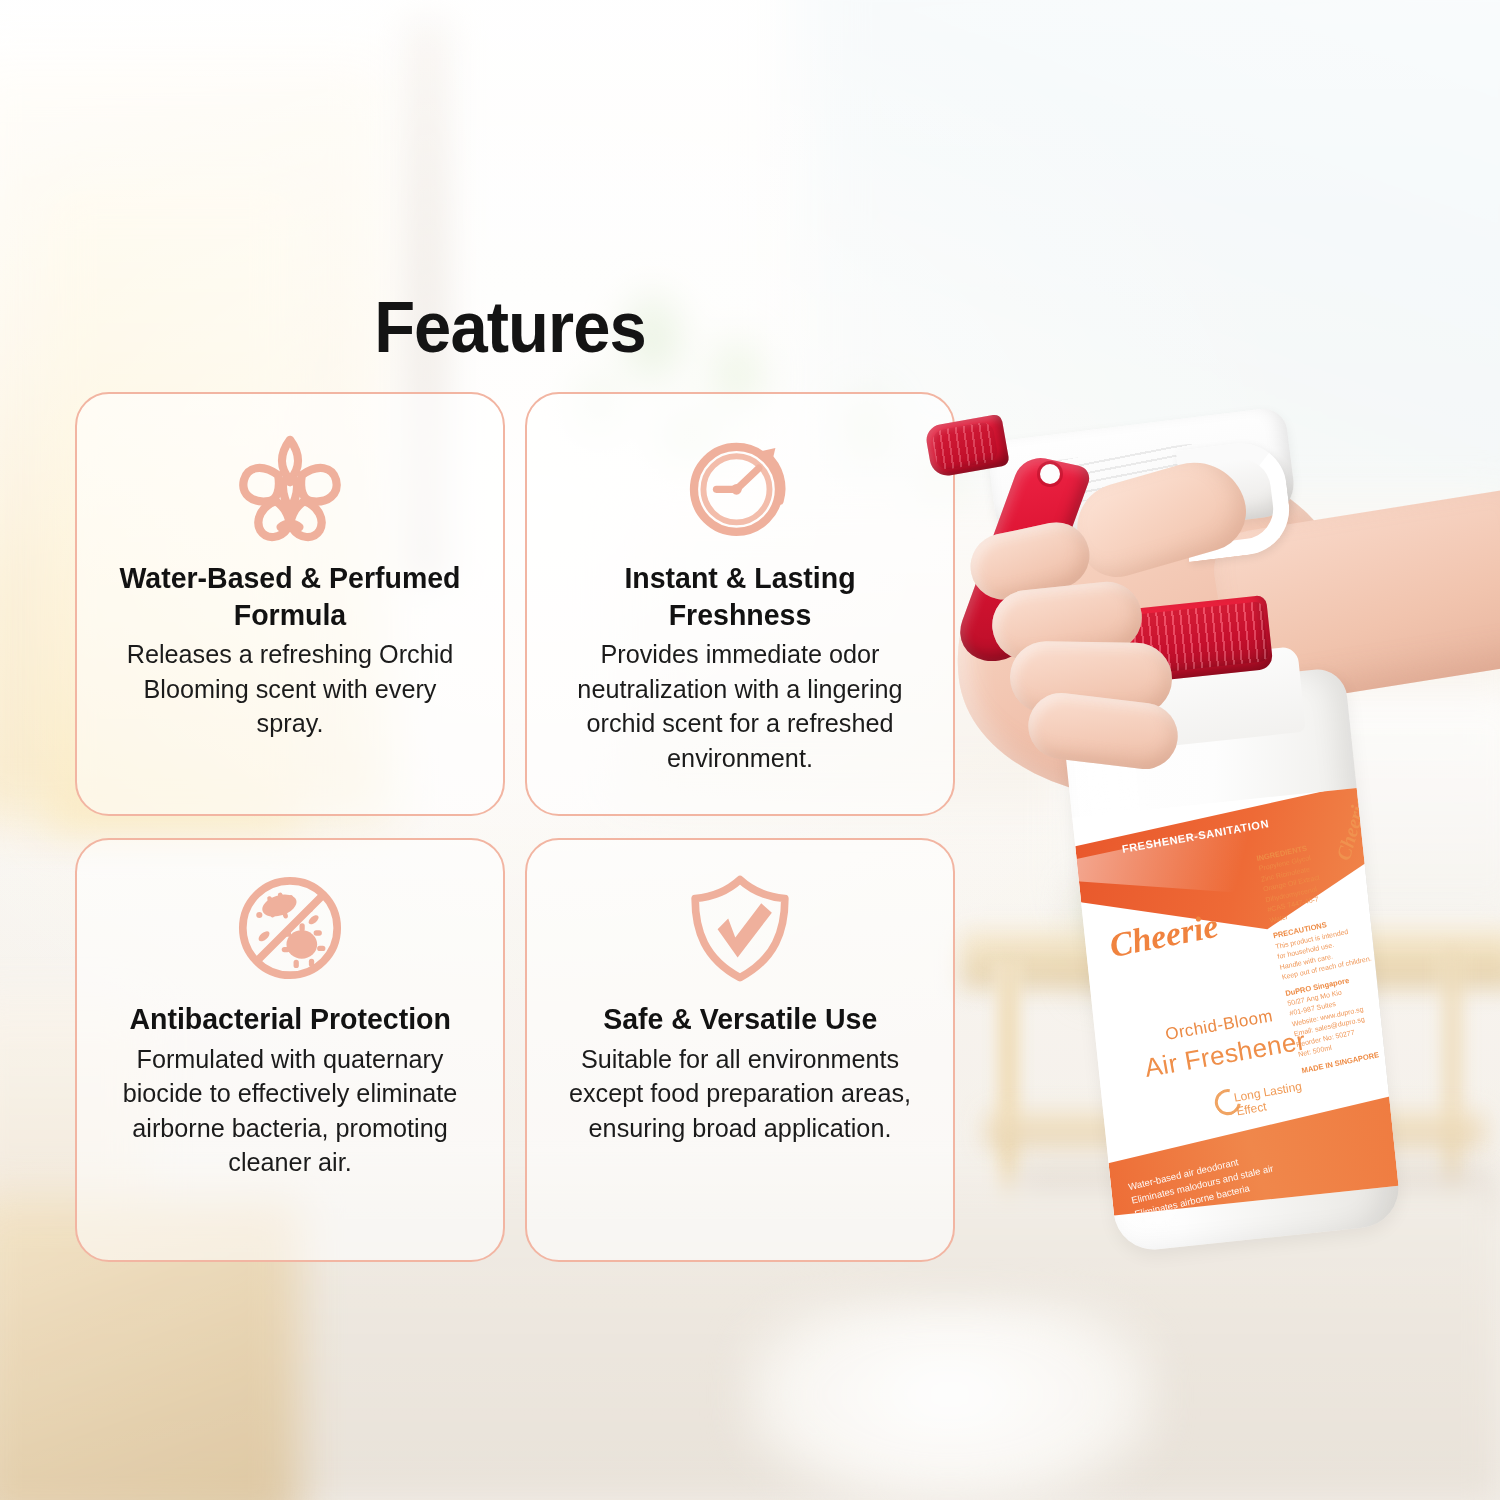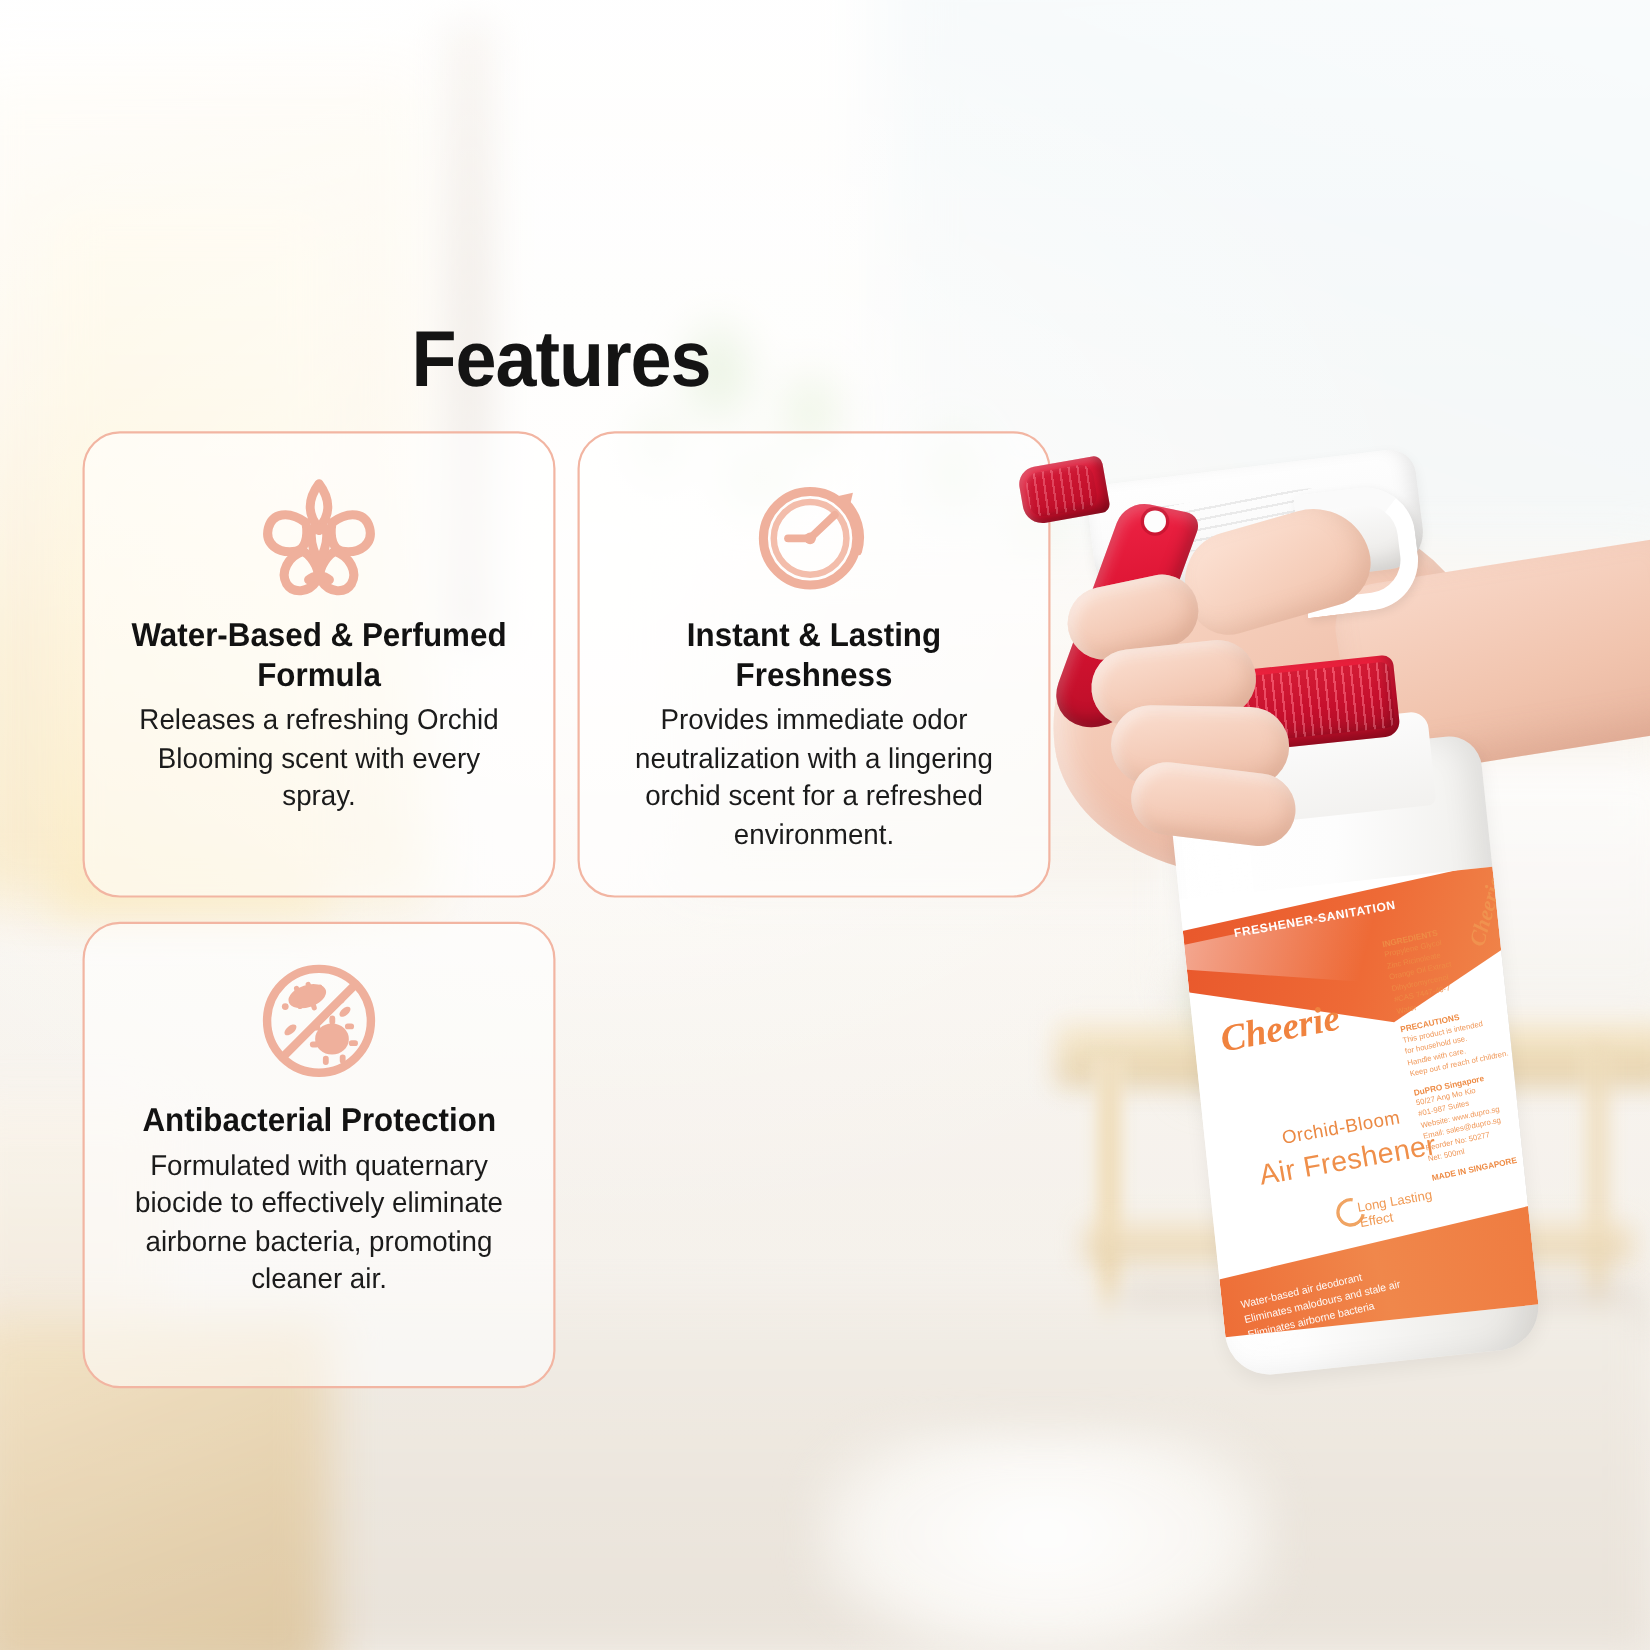--- a/index.html
+++ b/index.html
@@ -510,20 +510,30 @@
           <g class="ico-fill">
             <ellipse cx="28" cy="57" rx="5.5" ry="3" transform="rotate(-40 28 57)"></ellipse>
             <ellipse cx="70" cy="43" rx="5" ry="2.8" transform="rotate(-40 70 43)"></ellipse>
           </g>
         </svg>
       </div>
       <div class="card-title">Antibacterial Protection</div>
       <div class="card-body">Formulated with quaternary biocide to effectively eliminate airborne bacteria, promoting cleaner air.</div>
     </div>
 
+    <div class="card card-r2">
+      <div class="card-icon">
+        <svg viewBox="0 0 100 100" aria-hidden="true">
+          <path class="ico" d="M50 9 C38 20 24 24 12 25 C12 52 20 76 50 92 C80 76 88 52 88 25 C76 24 62 20 50 9 Z" style="stroke-width:6.5"></path>
+          <path class="ico-fill" d="M31 51 L40 42 L46 58 L68 29 L77 37 L48 75 Z"></path>
+        </svg>
+      </div>
+      <div class="card-title">Safe &amp; Versatile Use</div>
+      <div class="card-body">Suitable for all environments except food preparation areas, ensuring broad application.</div>
+    </div>
 
   </div>
 
   <div class="product photo-blur">
 
     <div class="hand"></div>
     <div class="hand-wrist"></div>
 
     <div class="bottle">
       <div class="bottle-gloss"></div>

